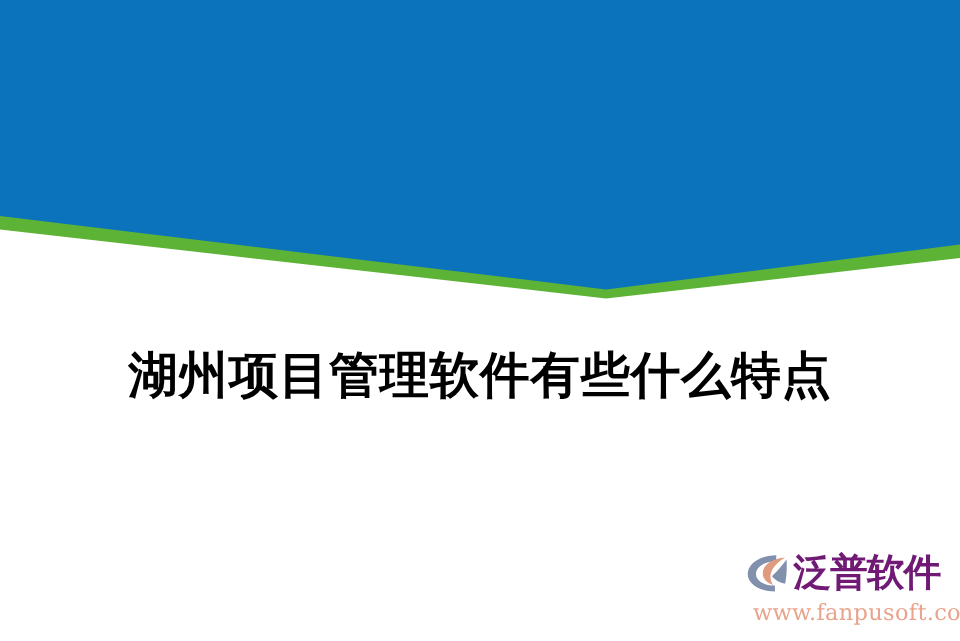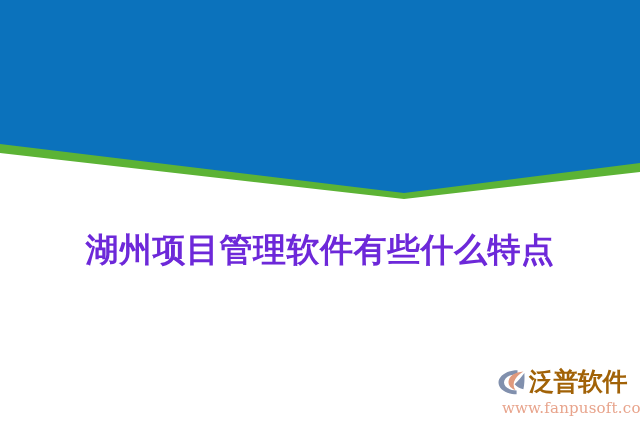--- a/index.html
+++ b/index.html
@@ -93,34 +93,34 @@
 
   <div id="header-banner">
     <svg viewBox="0 0 640 210" xmlns="http://www.w3.org/2000/svg" aria-hidden="true">
 
       <polygon points="0,0 640,0 640,172 404,199 0,153" fill="#5cb335"></polygon>
 
       <polygon points="0,0 640,0 640,163 404,193 0,144" fill="#0b72bc"></polygon>
     </svg>
   </div>
 
-  <div id="title-text" style="color: #6d28d9;">湖州项目管理软件有些什么特点</div>
+  <div id="title-text" style="color: #000000;">湖州项目管理软件有些什么特点</div>
 
   <div id="watermark-logo">
     <div id="logo-row">
       <span id="logo-mark">
         <svg viewBox="0 0 30 28" xmlns="http://www.w3.org/2000/svg" aria-hidden="true">
 
           <path d="M20.5 2.2 C9.5 2.2 1.5 8.0 1.5 14.6 C1.5 21.0 9.0 26.3 19.6 26.3
                    L19.6 22.4 C12.2 22.4 7.0 19.0 7.0 14.6 C7.0 10.0 12.6 6.2 20.5 6.2 Z" fill="#8190ad"></path>
 
           <path d="M26.5 3.6 C18.0 4.2 11.5 8.4 11.5 14.2 C11.5 17.6 14.2 20.6 18.4 22.0
                    C16.2 18.6 16.0 14.6 18.2 11.2 C20.4 7.8 23.4 5.2 26.5 3.6 Z" fill="#e09a7d"></path>
           <path d="M27.4 5.0 C24.6 8.8 21.4 12.6 17.6 16.2 C19.8 18.8 23.0 20.6 26.4 21.2
                    C27.4 17.0 27.7 10.8 27.4 5.0 Z" fill="#8190ad"></path>
         </svg>
       </span>
-      <span id="logo-wordmark" style="color: #a16207;">泛普软件</span>
+      <span id="logo-wordmark" style="color: #701a75;">泛普软件</span>
     </div>
     <div id="logo-url" style="color: rgb(232, 164, 140);">www.fanpusoft.com</div>
   </div>
 
 </div>
 
 </body></html>

